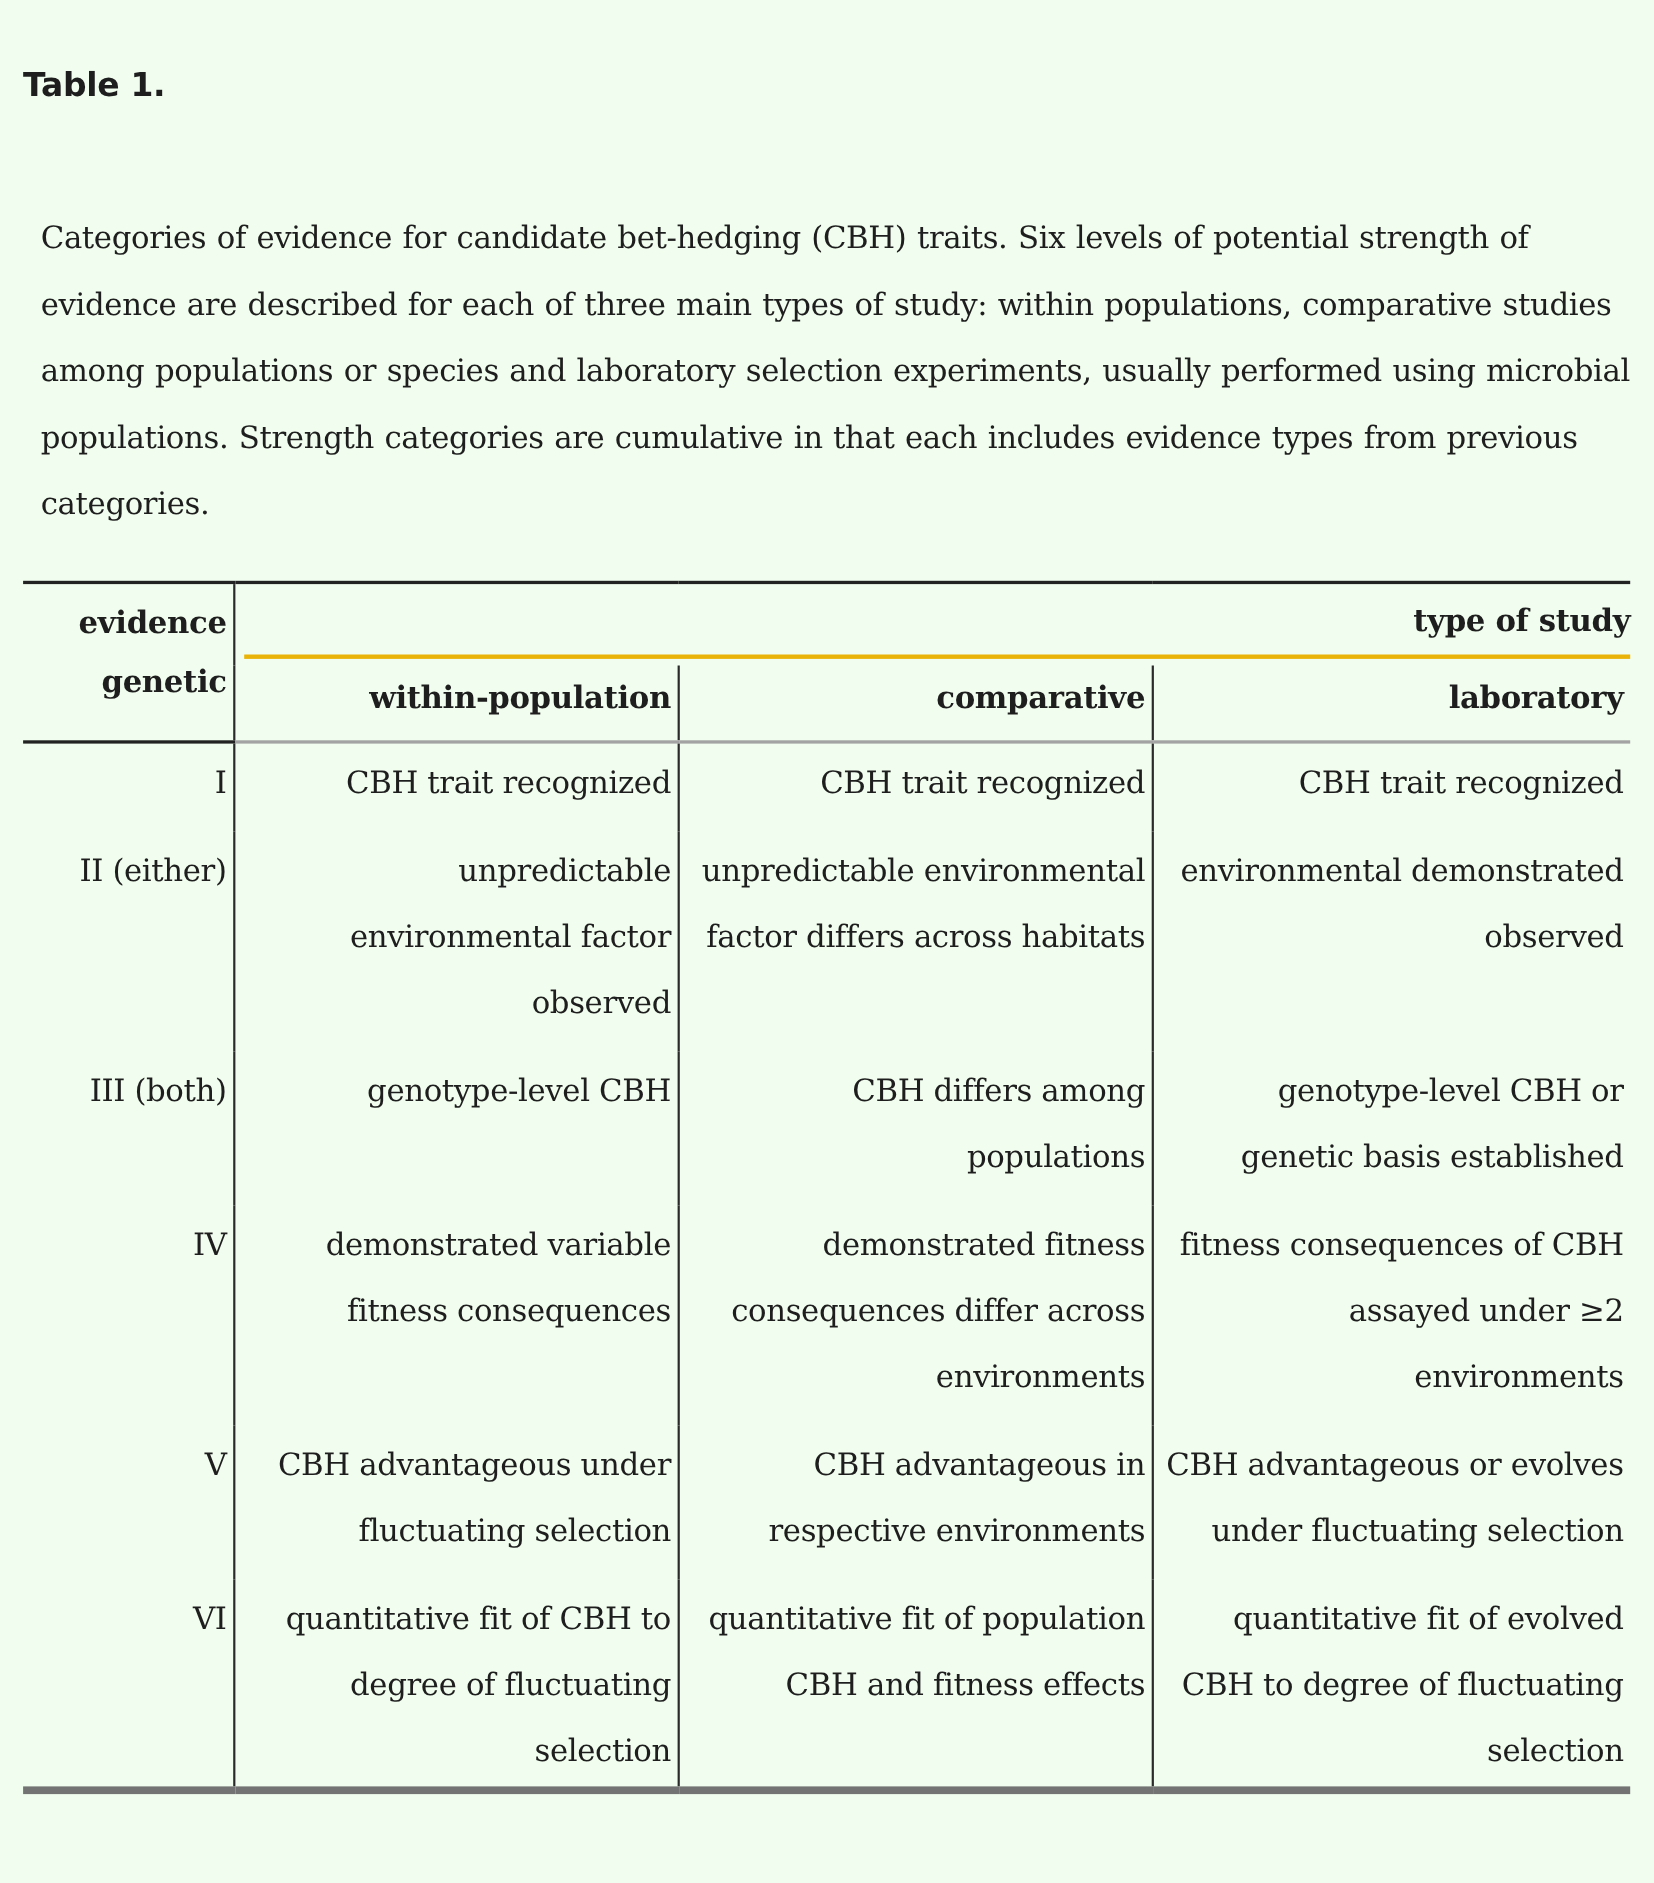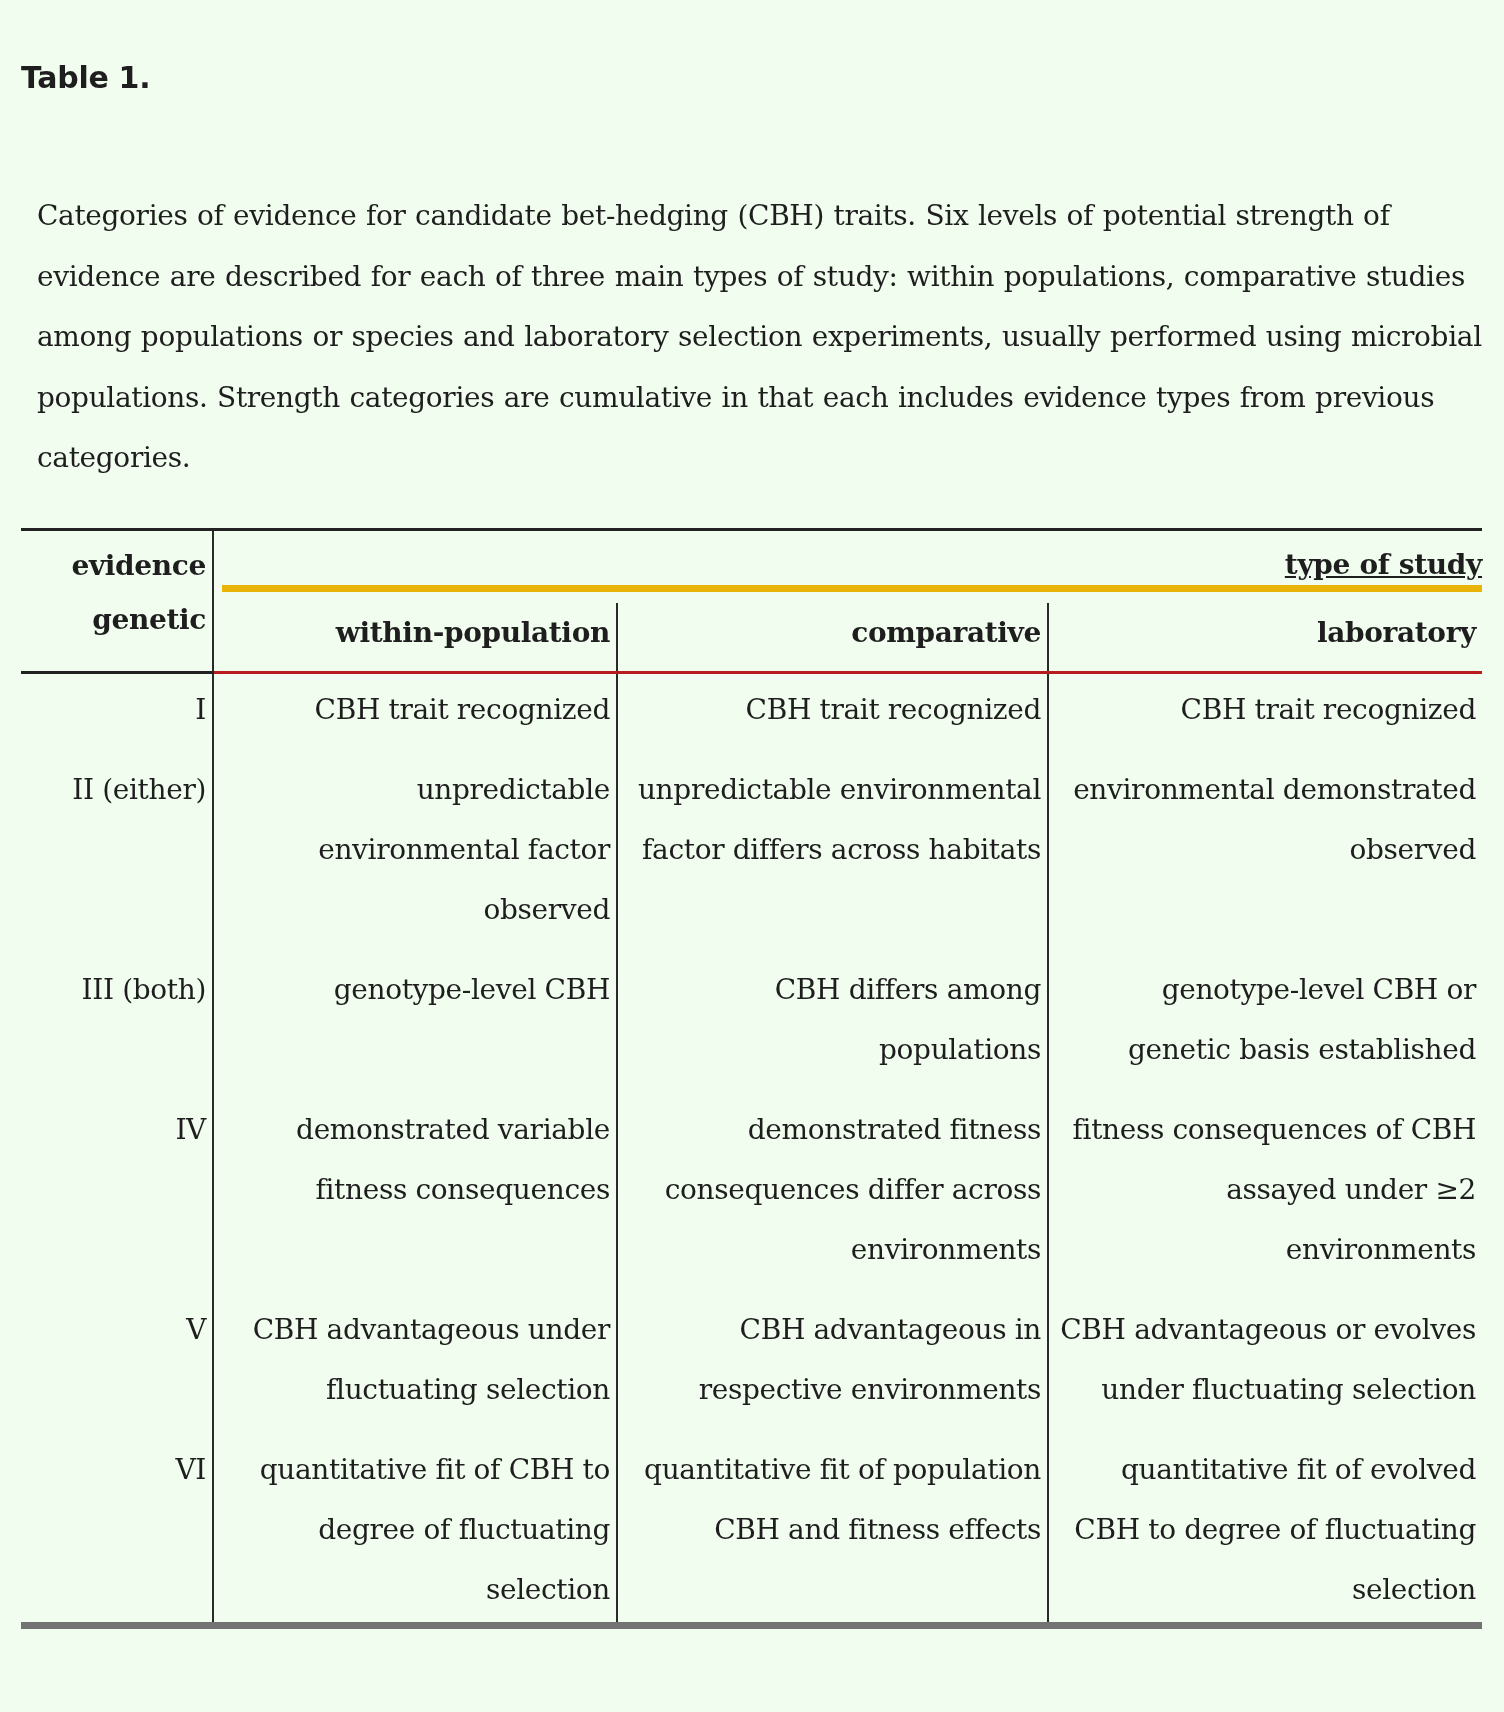--- a/index.html
+++ b/index.html
@@ -71,29 +71,29 @@
       vertical-align: top;
       padding-left: 6px;
     }
     table.evidence thead th.span-head {
       padding-bottom: 6px;
       height: 58px;
       vertical-align: top;
     }
     .span-head-inner {
       display: block;
-      border-bottom: 7px solid #eab308;
+      border-bottom: 4px solid #eab308;
+      padding-bottom: 10px;
       margin-right: -6px;
       line-height: 40px;
       padding-top: 6px;
-      text-decoration: underline;
     }
     table.evidence thead tr.sub-row th {
       font-weight: bold;
-      border-bottom: 3px solid #b91c1c;
+      border-bottom: 3px solid #a3a3a3;
       padding-top: 8px;
       padding-bottom: 16px;
       line-height: 44px;
     }
     table.evidence thead tr.sub-row th + th {
       border-left: 2px solid #2a2a2a;
     }
     table.evidence tbody td {
       padding-top: 6px;
       padding-bottom: 14px;

